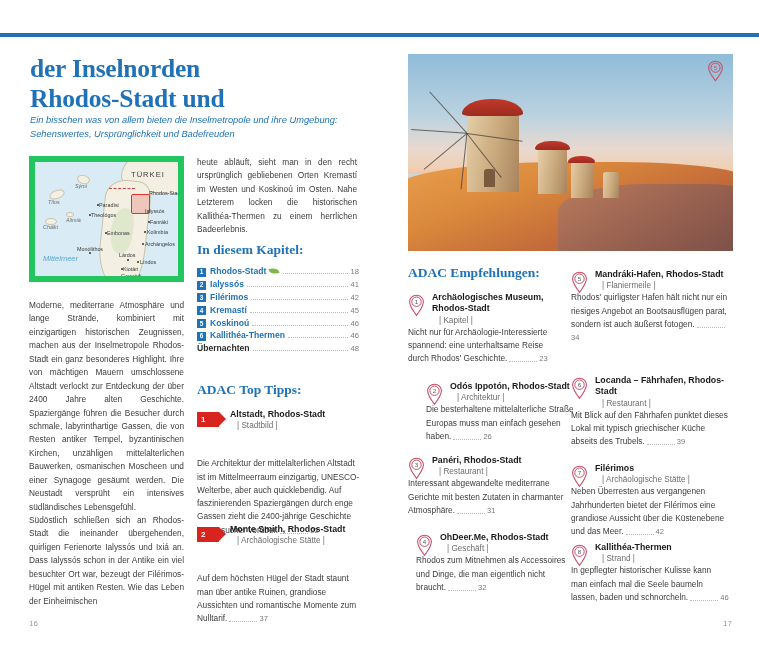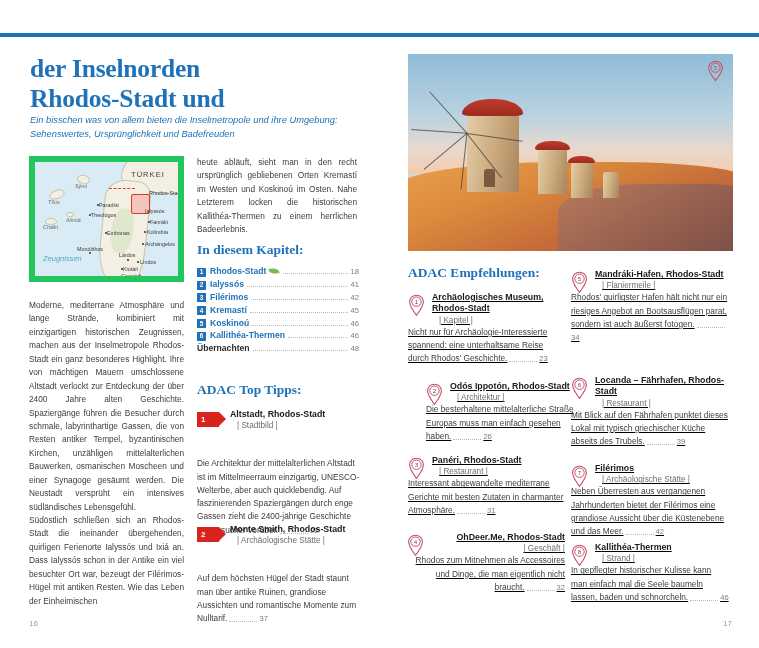--- a/index.html
+++ b/index.html
@@ -322,21 +322,21 @@
 
   .rec {
     position: absolute;
     width: 158px;
   }
   .rec-pin {
     position: absolute;
     left: 0; top: 2px;
     width: 17px; height: 23px;
   }
-  .rec-body { padding-left: 24px; text-decoration: underline; }
+  .rec-body { padding-left: 24px; }
   .rec-title {
     font-size: 8.8px;
     font-weight: bold;
     color: #1a1a1a;
     line-height: 1.3;
   }
   .rec-cat {
     font-size: 8.2px;
     color: #6d6d6d;
     padding-left: 7px;
@@ -382,21 +382,21 @@
       <div class="land-rhodes-green"></div>
       <div class="landmass land-tilos"></div>
       <div class="landmass land-symi"></div>
       <div class="landmass land-chalki"></div>
       <div class="landmass land-alimia"></div>
 
       <div class="map-dash"></div>
       <div class="map-highlight"></div>
 
       <div class="map-label big" style="left:96px; top:8px;">TÜRKEI</div>
-      <div class="map-sea-label">Zeugnissen</div>
+      <div class="map-sea-label">Mittelmeer</div>
 
       <div class="map-label isl" style="left:13px; top:37px;">Tílos</div>
       <div class="map-label isl" style="left:40px; top:21px;">Sými</div>
       <div class="map-label isl" style="left:8px; top:62px;">Chálki</div>
       <div class="map-label isl" style="left:31px; top:55px;">Alimiá</div>
 
       <div class="map-label" style="left:114px; top:28px;">Rhodos-Stadt</div>
       <div class="map-label" style="left:64px; top:40px;">Paradísi</div>
       <div class="map-label" style="left:110px; top:46px;">Ialyssós</div>
       <div class="map-label" style="left:56px; top:50px;">Theológos</div>
@@ -580,21 +580,21 @@
           <text x="8.5" y="10.2" text-anchor="middle" font-family="Liberation Sans, sans-serif" font-size="6.2" fill="#555">3</text>
         </svg>
       </div>
       <div class="rec-body">
         <div class="rec-title">Panéri, Rhodos-Stadt</div>
         <div class="rec-cat">| Restaurant |</div>
         <div class="rec-text"><span>Interessant abgewandelte mediterrane Gerichte mit besten Zutaten in charmanter Atmosphäre.</span><span class="leader"></span><span class="pg">31</span></div>
       </div>
     </div>
 
-    <div class="rec" style="left:26px; top:495px;text-align:right;">
+    <div class="rec" style="left:35px; top:495px;">
       <div class="rec-pin">
         <svg width="17" height="23" viewBox="0 0 17 23">
           <path d="M8.5 1.2 C4.6 1.2 1.6 4.1 1.6 7.8 C1.6 12.3 8.5 21.3 8.5 21.3 C8.5 21.3 15.4 12.3 15.4 7.8 C15.4 4.1 12.4 1.2 8.5 1.2 Z" fill="none" stroke="#c8506a" stroke-width="1.1"></path>
           <circle cx="8.5" cy="7.7" r="4.7" fill="none" stroke="#c8506a" stroke-width="1"></circle>
           <text x="8.5" y="10.2" text-anchor="middle" font-family="Liberation Sans, sans-serif" font-size="6.2" fill="#555">4</text>
         </svg>
       </div>
       <div class="rec-body">
         <div class="rec-title">OhDeer.Me, Rhodos-Stadt</div>
         <div class="rec-cat">| Geschäft |</div>

